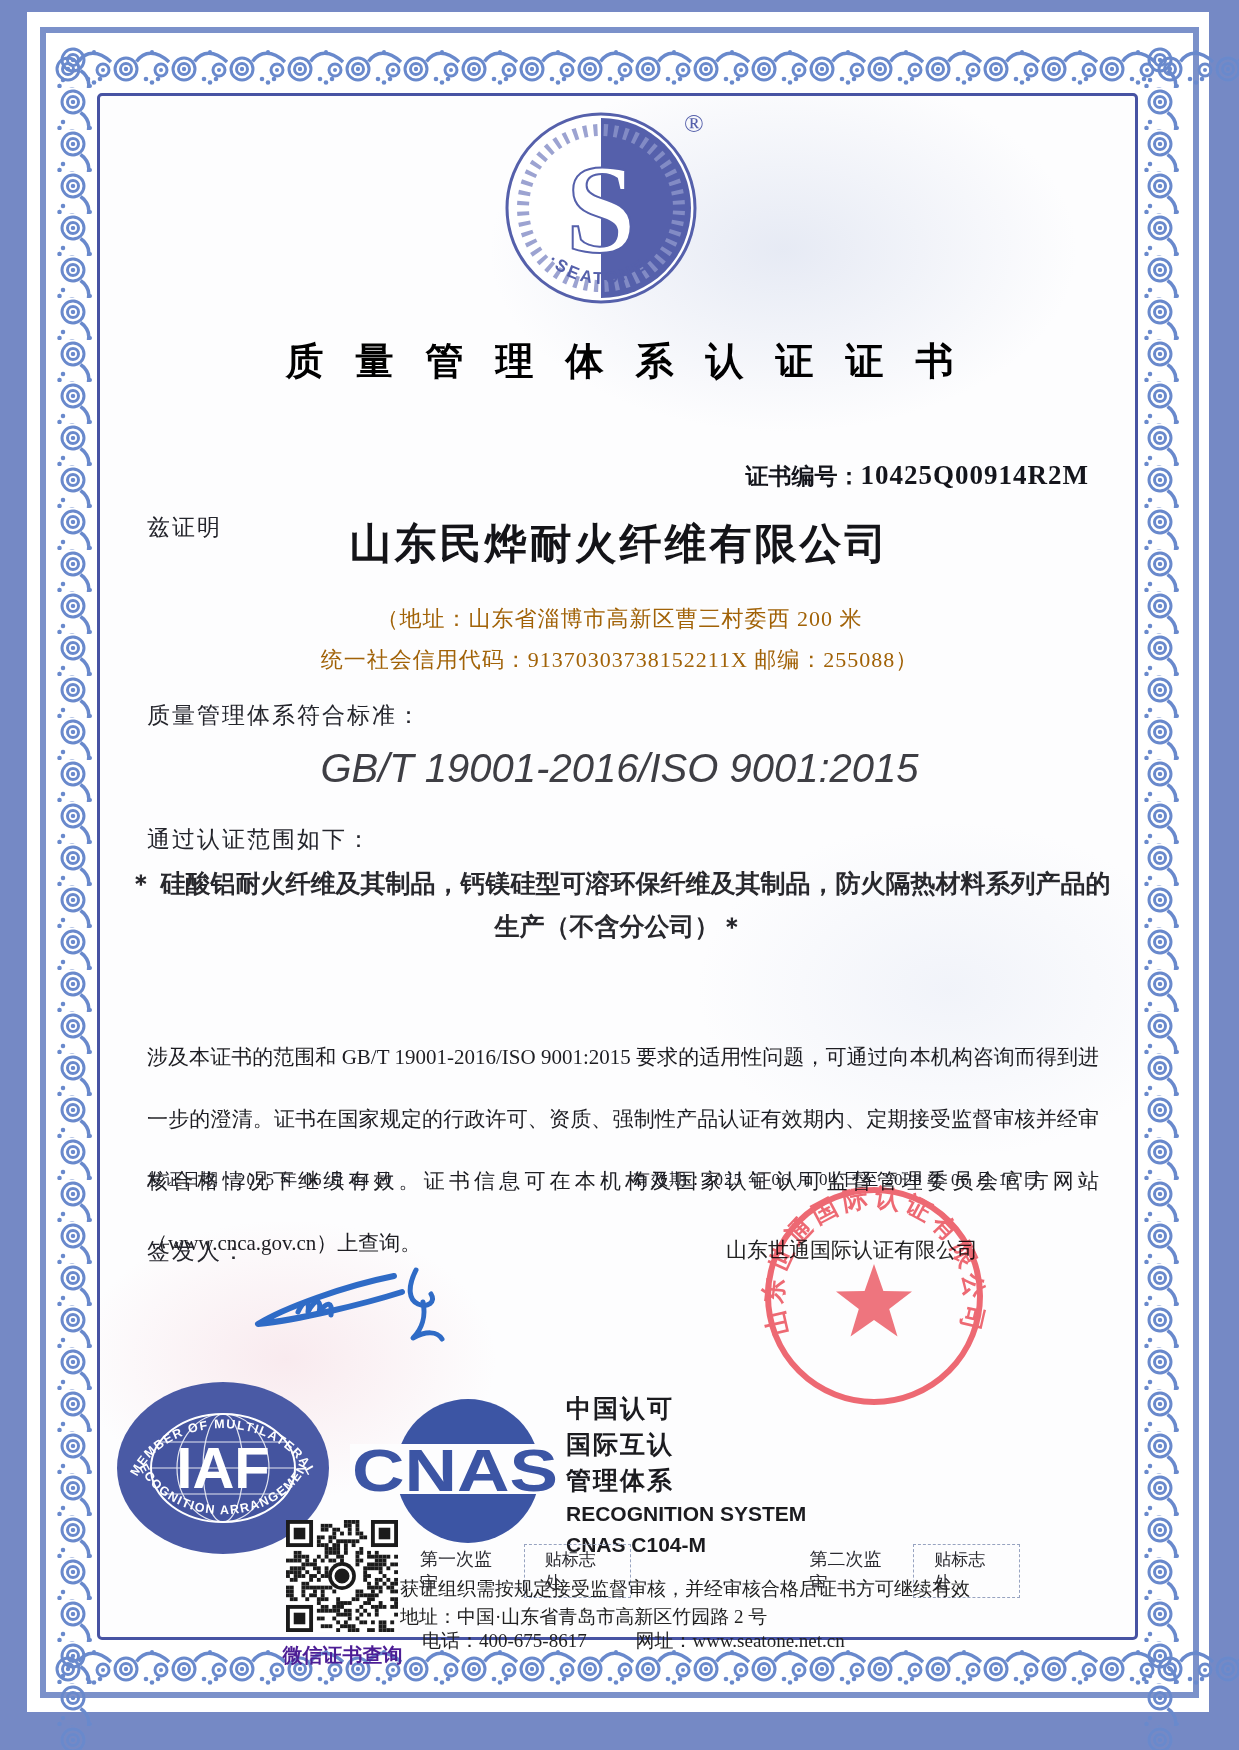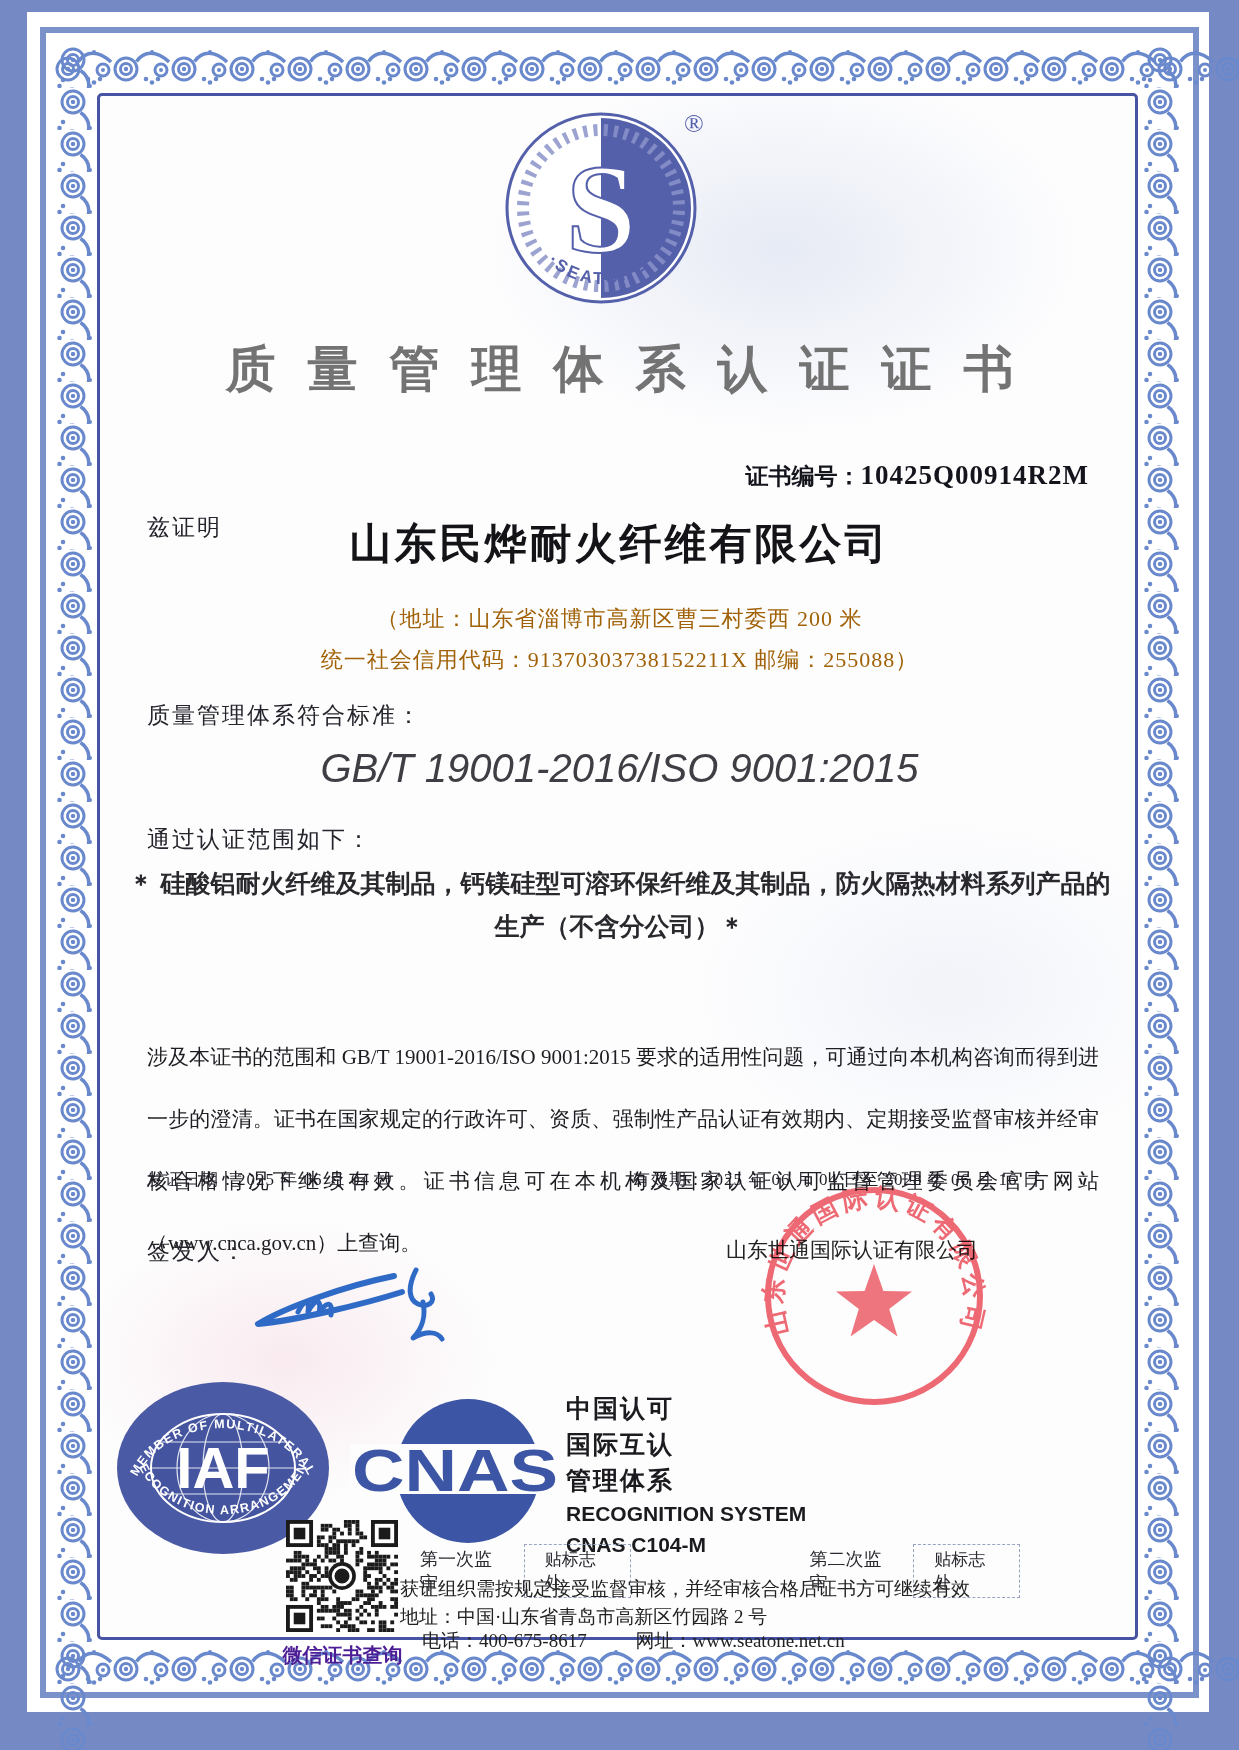--- a/index.html
+++ b/index.html
@@ -31,22 +31,22 @@
     border:3px solid #4753a3;border-radius:5px;
     background:
       radial-gradient(ellipse 420px 260px at 66% 10%, rgba(188,199,226,.35), rgba(188,199,226,0) 70%),
       radial-gradient(ellipse 300px 200px at 18% 82%, rgba(238,186,198,.28), rgba(238,186,198,0) 70%),
       radial-gradient(ellipse 360px 240px at 82% 58%, rgba(198,209,233,.22), rgba(198,209,233,0) 70%),
       #fdfdfe;
   }
   
   .title{
     left:100px;right:100px;top:336px;text-align:center;
-    font-size:50px;font-weight:bold;letter-spacing:32px;margin-right:-32px;
-    color:#737373;
+    font-size:38px;font-weight:bold;letter-spacing:32px;margin-right:-32px;
+    color:#000000;
   }
   .certno{right:150px;top:460px;font-weight:bold;color:#14151c;}
   .certno .lbl{font-size:23px;}
   .certno .num{font-size:27px;letter-spacing:1px;}
   .label{font-size:23px;color:#24252c;letter-spacing:2px;}
   .company{
     left:100px;right:100px;top:516px;text-align:center;
     font-size:42px;font-weight:bold;letter-spacing:3px;color:#141418;
   }
   .addr{left:100px;right:100px;text-align:center;font-size:22px;color:#a16207;letter-spacing:1px;}

